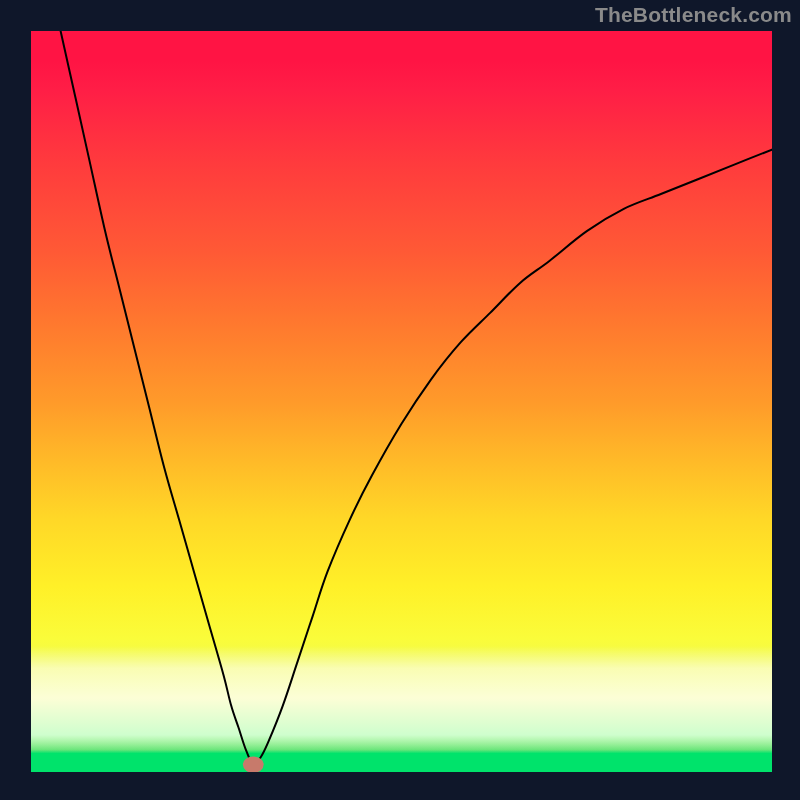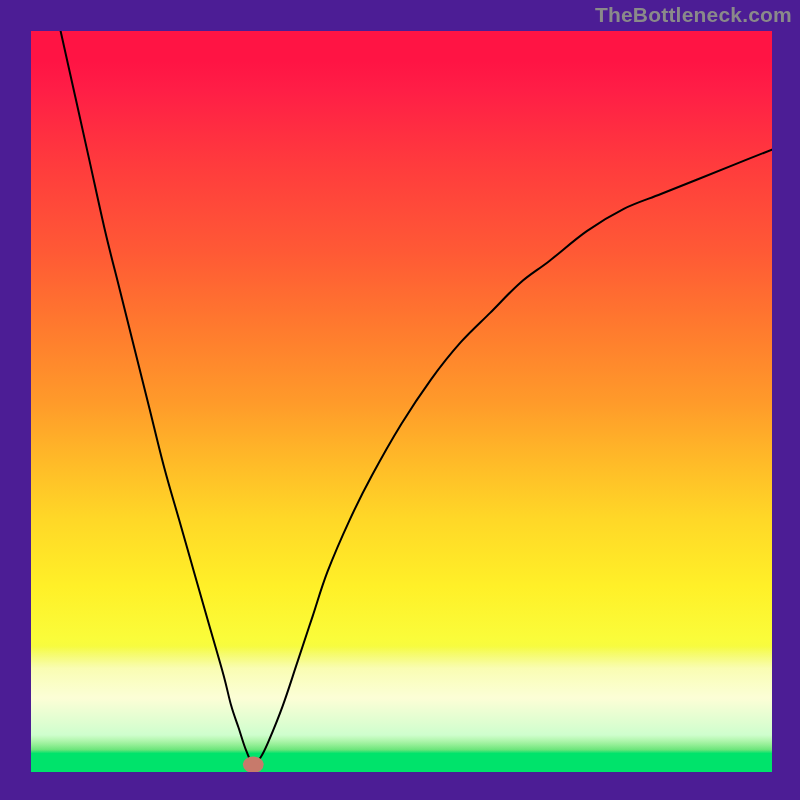--- a/index.html
+++ b/index.html
@@ -7,21 +7,21 @@
     padding: 0;
     width: 800px;
     height: 800px;
     background: #000;
     overflow: hidden;
   }
   .frame {
     position: relative;
     width: 800px;
     height: 800px;
-    background: #4c1d95;
+    background: #0f172a;
   }
   .plot-area {
     position: absolute;
     left: 31px;
     top: 31px;
     width: 741px;
     height: 741px;
     overflow: hidden;
   }
   .gradient {

